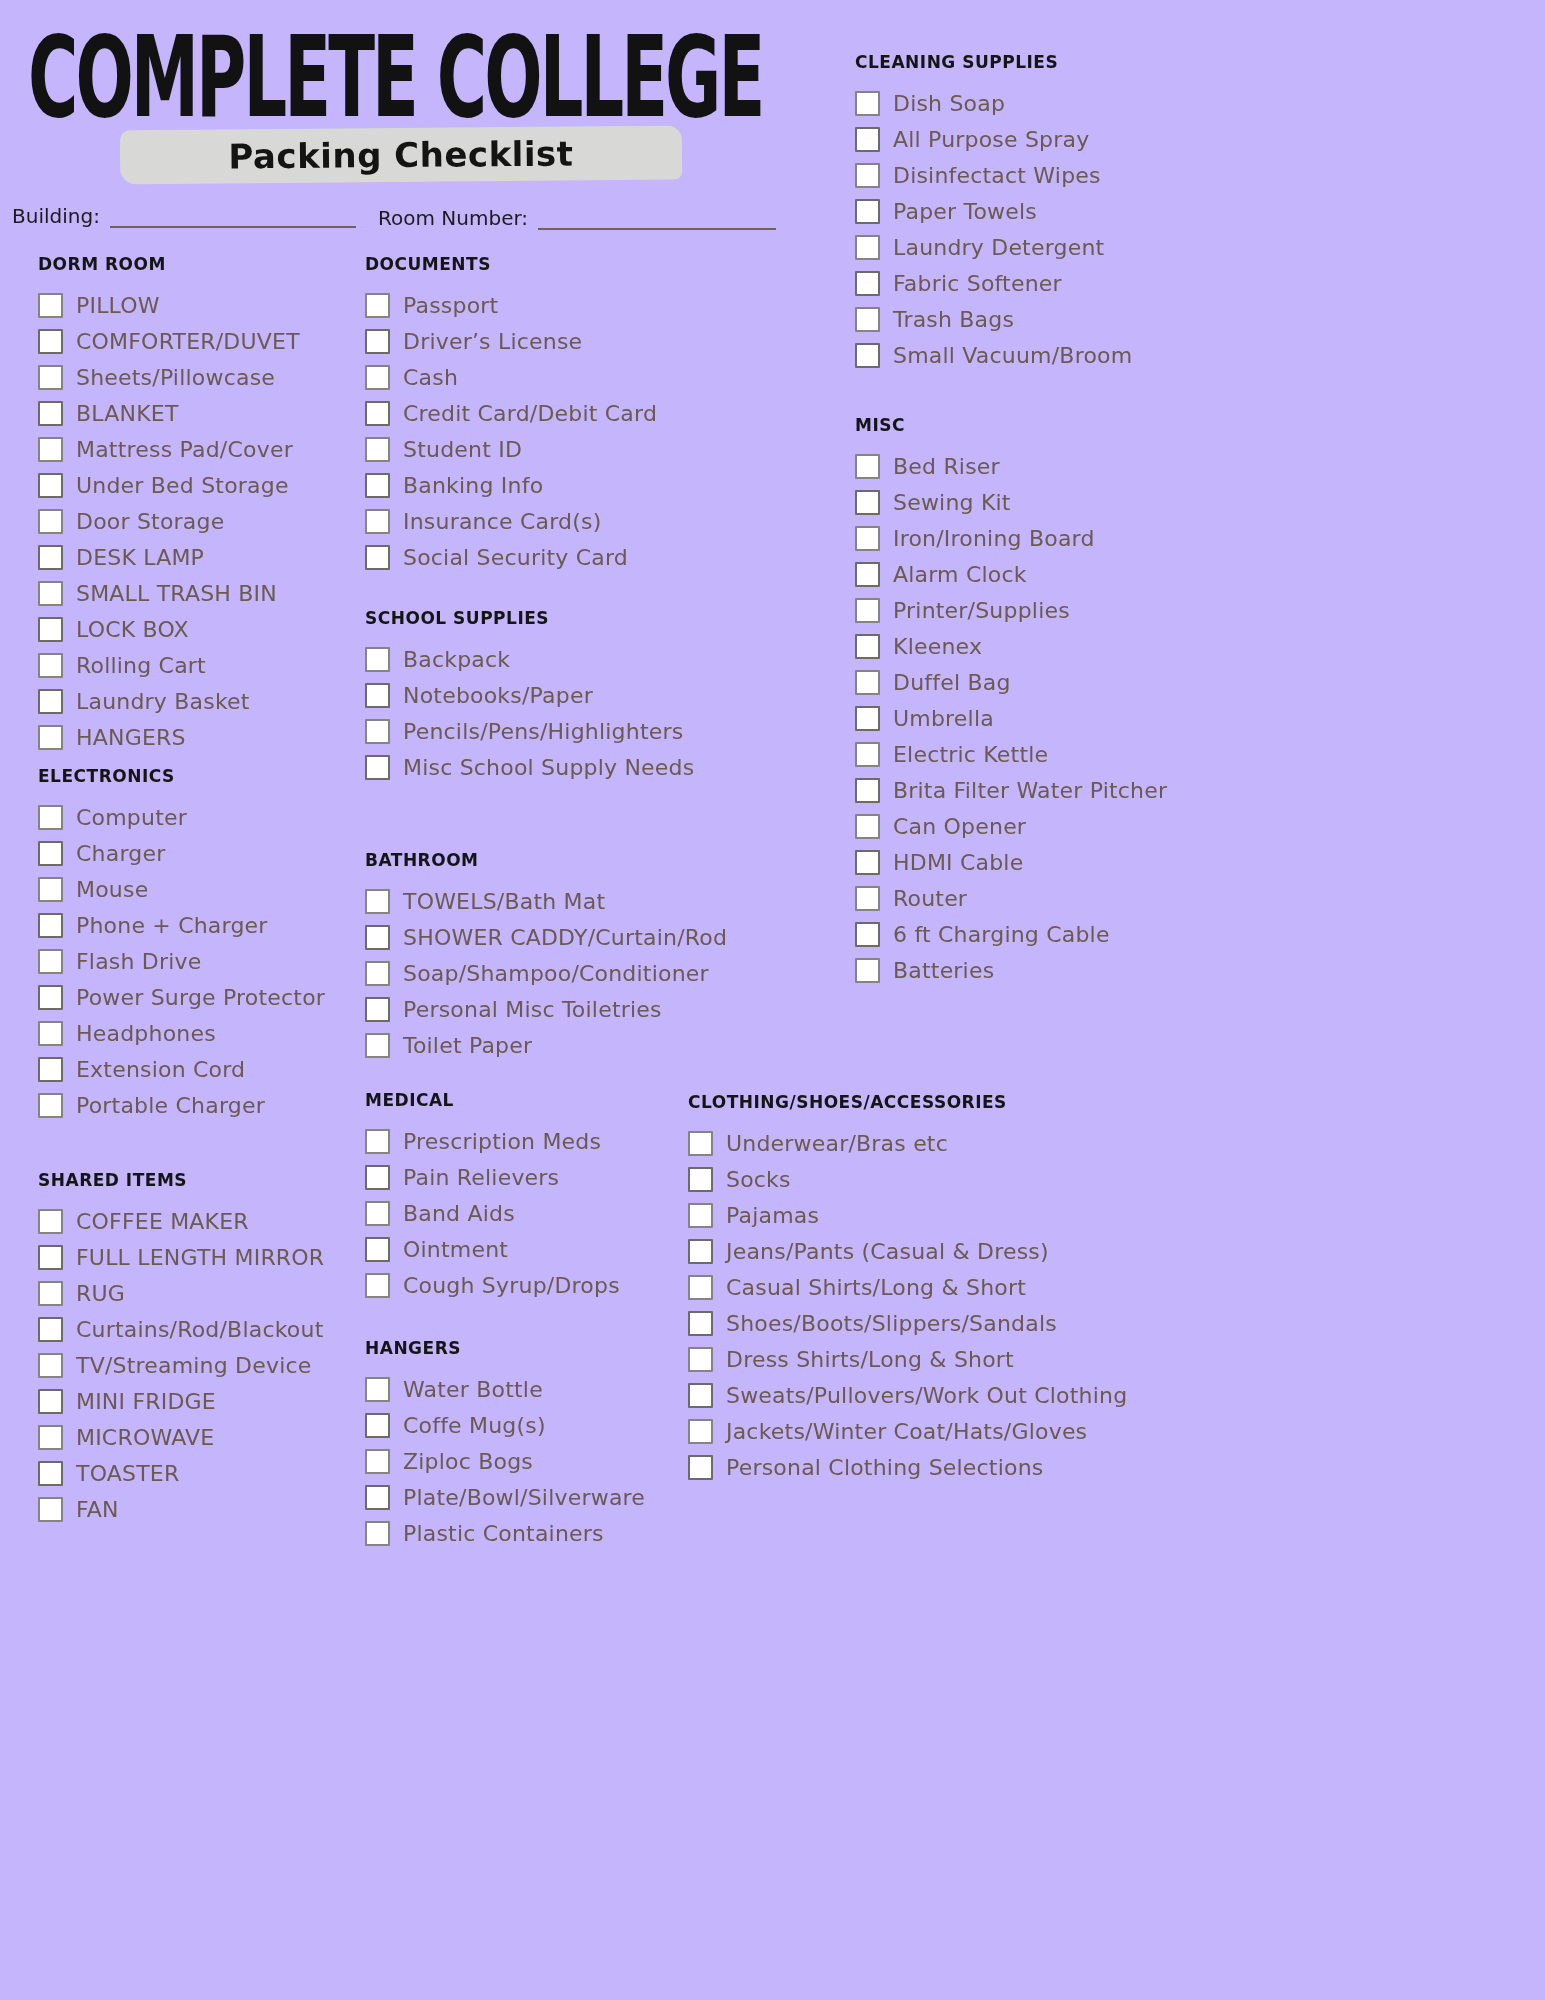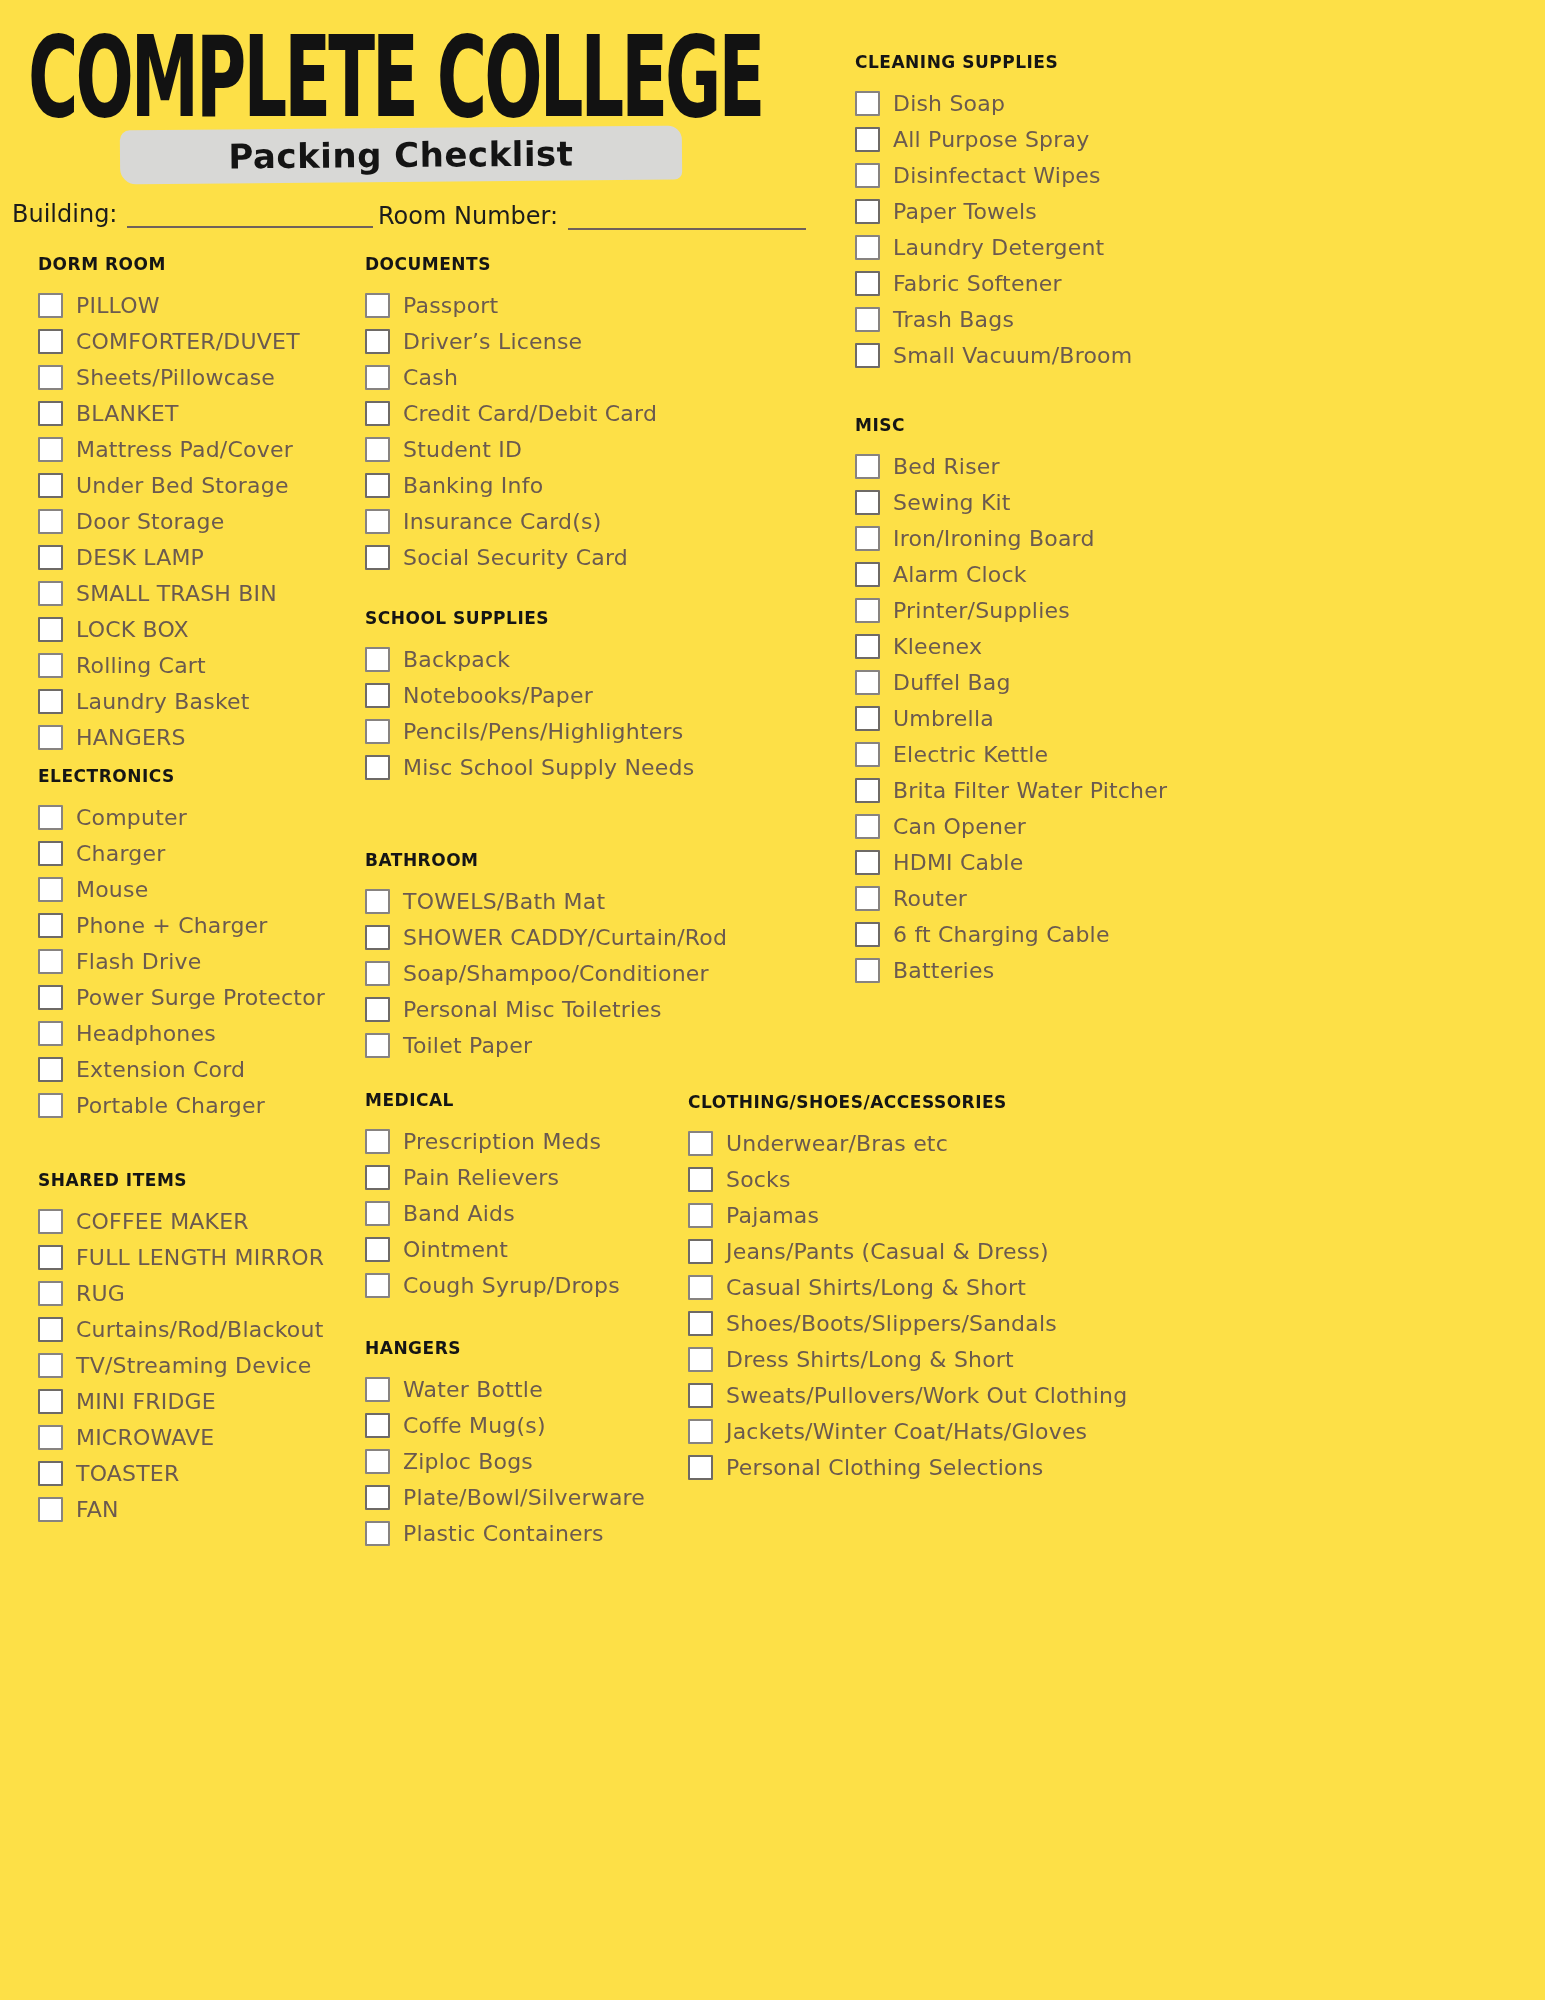--- a/index.html
+++ b/index.html
@@ -1,19 +1,19 @@
 <!DOCTYPE html>
 <html><head>
 <meta charset="utf-8">
 <style>
   html,body{margin:0;padding:0;background:#ffffff;}
   #page{
     position:relative;
     width:1545px;height:2000px;
-    background:#fde047;
+    background:#c4b5fd;
     font-family:"DejaVu Sans", sans-serif;
     overflow:hidden;
   }
   
   #title{
     position:absolute;left:28px;top:22px;width:820px;
     font-size:70px;font-weight:900;letter-spacing:-3px;
     color:#121212;line-height:1;white-space:nowrap;
     transform:scale(0.98,1.6);transform-origin:0 0;
   }
@@ -23,21 +23,21 @@
     background:#d8d8d6;border-radius:10px 14px 8px 16px;
     transform:rotate(-0.5deg);
     display:flex;align-items:center;justify-content:center;
   }
   #subtitle-box span{
     font-size:34px;font-weight:bold;color:#141414;letter-spacing:0.5px;
   }
   
   .field{
     position:absolute;display:flex;align-items:flex-end;
-    font-size:24px;color:#1c1c1c;font-weight:500;
+    font-size:20px;color:#1c1c1c;font-weight:500;
   }
   #field-building{left:12px;top:198px;}
   #field-room{left:378px;top:200px;}
   .field .line{
     display:inline-block;height:28px;margin-left:10px;
     border-bottom:2px solid #70615a;
   }
   #field-building .line{width:246px;}
   #field-room .line{width:238px;}
   

